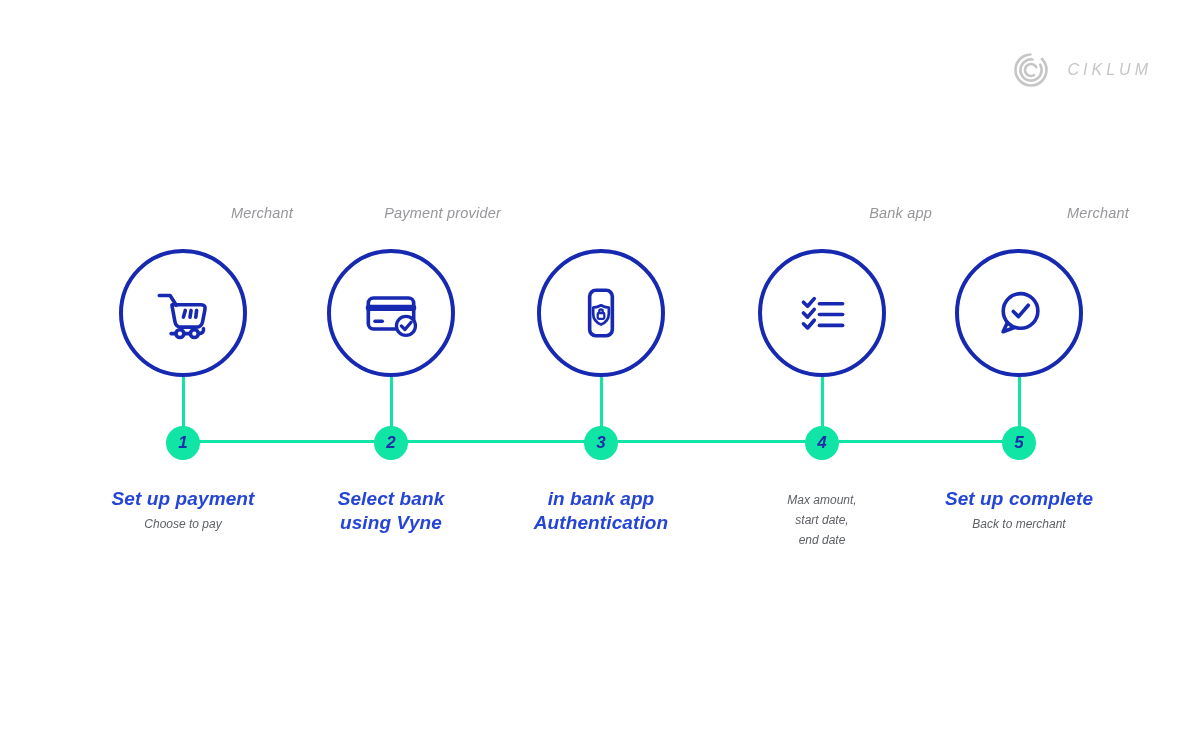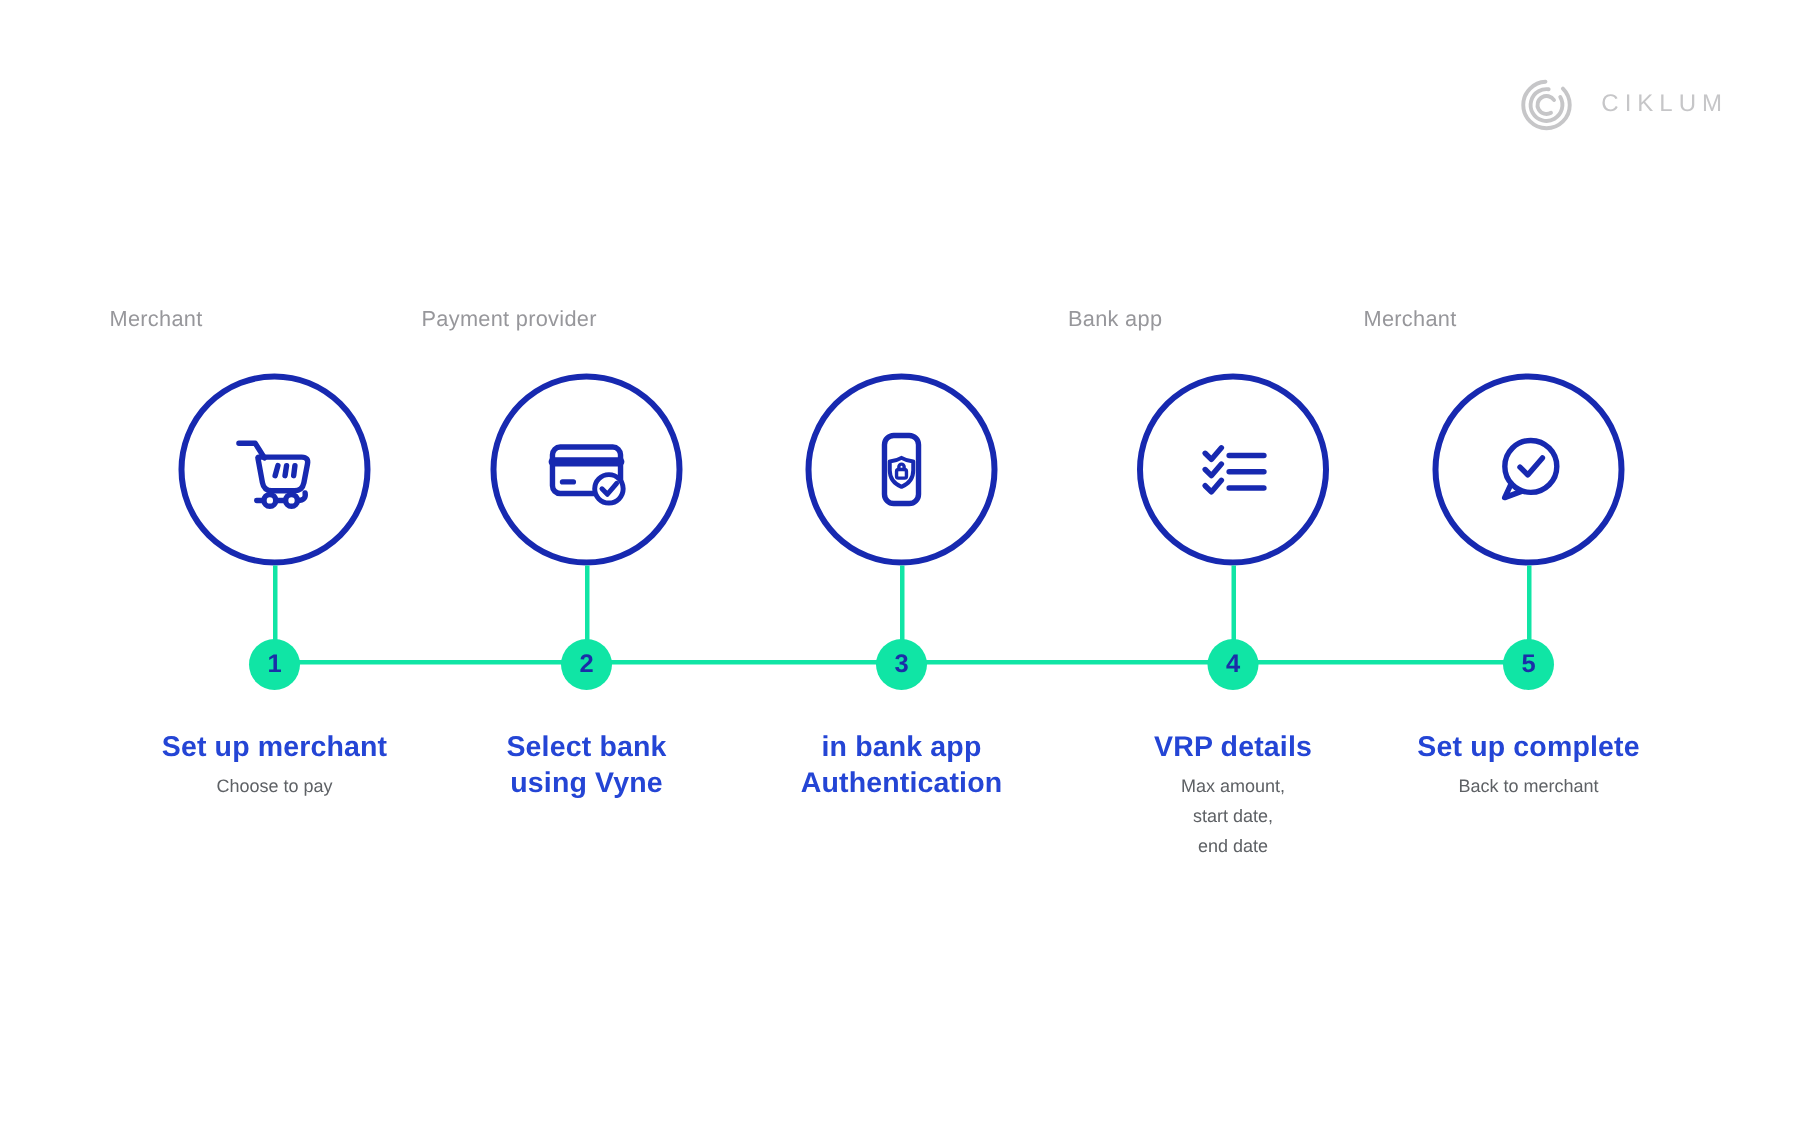--- a/index.html
+++ b/index.html
@@ -3,21 +3,21 @@
 <meta charset="utf-8">
 <style>
   * { margin: 0; padding: 0; box-sizing: border-box; }
   html, body {
     width: 1200px; height: 752px;
     background: #ffffff;
     font-family: "Liberation Sans", sans-serif;
     overflow: hidden;
     position: relative;
   }
-  .canvas { position: absolute; inset: 0; }
+  .canvas { position: absolute; inset: 0; font-style: italic; }
 
   
   .logo {
     position: absolute; top: 46px; right: 48px;
     display: flex; align-items: center; gap: 13px;
   }
   .logo-text {
     color: #c6c6c8; font-size: 16px; letter-spacing: 4px;
     font-weight: 400;
   }
@@ -33,21 +33,21 @@
     position: absolute; top: 200px; width: 220px; height: 400px;
   }
   .col-1 { left: 73px; }
   .col-2 { left: 281px; }
   .col-3 { left: 491px; }
   .col-4 { left: 712px; }
   .col-5 { left: 909px; }
 
   .role {
     position: absolute; top: 5px; width: 100%;
-    text-align: left; color: #97979b; font-size: 14.5px;
+    text-align: right; color: #97979b; font-size: 14.5px;
     letter-spacing: 0.2px;
   }
   .big-circle {
     position: absolute; top: 49px; left: 46px;
     width: 128px; height: 128px;
     border: 4px solid #1729b0; border-radius: 50%;
     display: flex; align-items: center; justify-content: center;
     background: #ffffff;
   }
   .connector {
@@ -109,21 +109,21 @@
             <path d="M20.5 52 H47 C51 52 52.3 50.2 51.8 47.2"></path>
             <circle cx="29" cy="52" r="3.8" fill="#ffffff"></circle>
             <circle cx="43" cy="52" r="3.8" fill="#ffffff"></circle>
           </g>
         </svg>
       </span>
     </div>
     <div class="connector"></div>
     <div class="num-circle">1</div>
     <div class="texts">
-      <div class="title-line">Set up merchant</div>
+      <div class="title-line">Set up payment</div>
       <div class="subs">
         <div class="sub-line">Choose to pay</div>
       </div>
     </div>
   </div>
 
   <div class="col col-2">
     <div class="role">Payment provider</div>
     <div class="big-circle">
       <span>
@@ -180,21 +180,20 @@
             <path d="M29.5 33.5 H52"></path>
             <path d="M14 42.5 L18 46.5 L24.5 39"></path>
             <path d="M29.5 44 H52"></path>
           </g>
         </svg>
       </span>
     </div>
     <div class="connector"></div>
     <div class="num-circle">4</div>
     <div class="texts">
-      <div class="title-line">VRP details</div>
       <div class="subs">
         <div class="sub-line">Max amount,</div>
         <div class="sub-line">start date,</div>
         <div class="sub-line">end date</div>
       </div>
     </div>
   </div>
 
   <div class="col col-5">
     <div class="role">Merchant</div>

